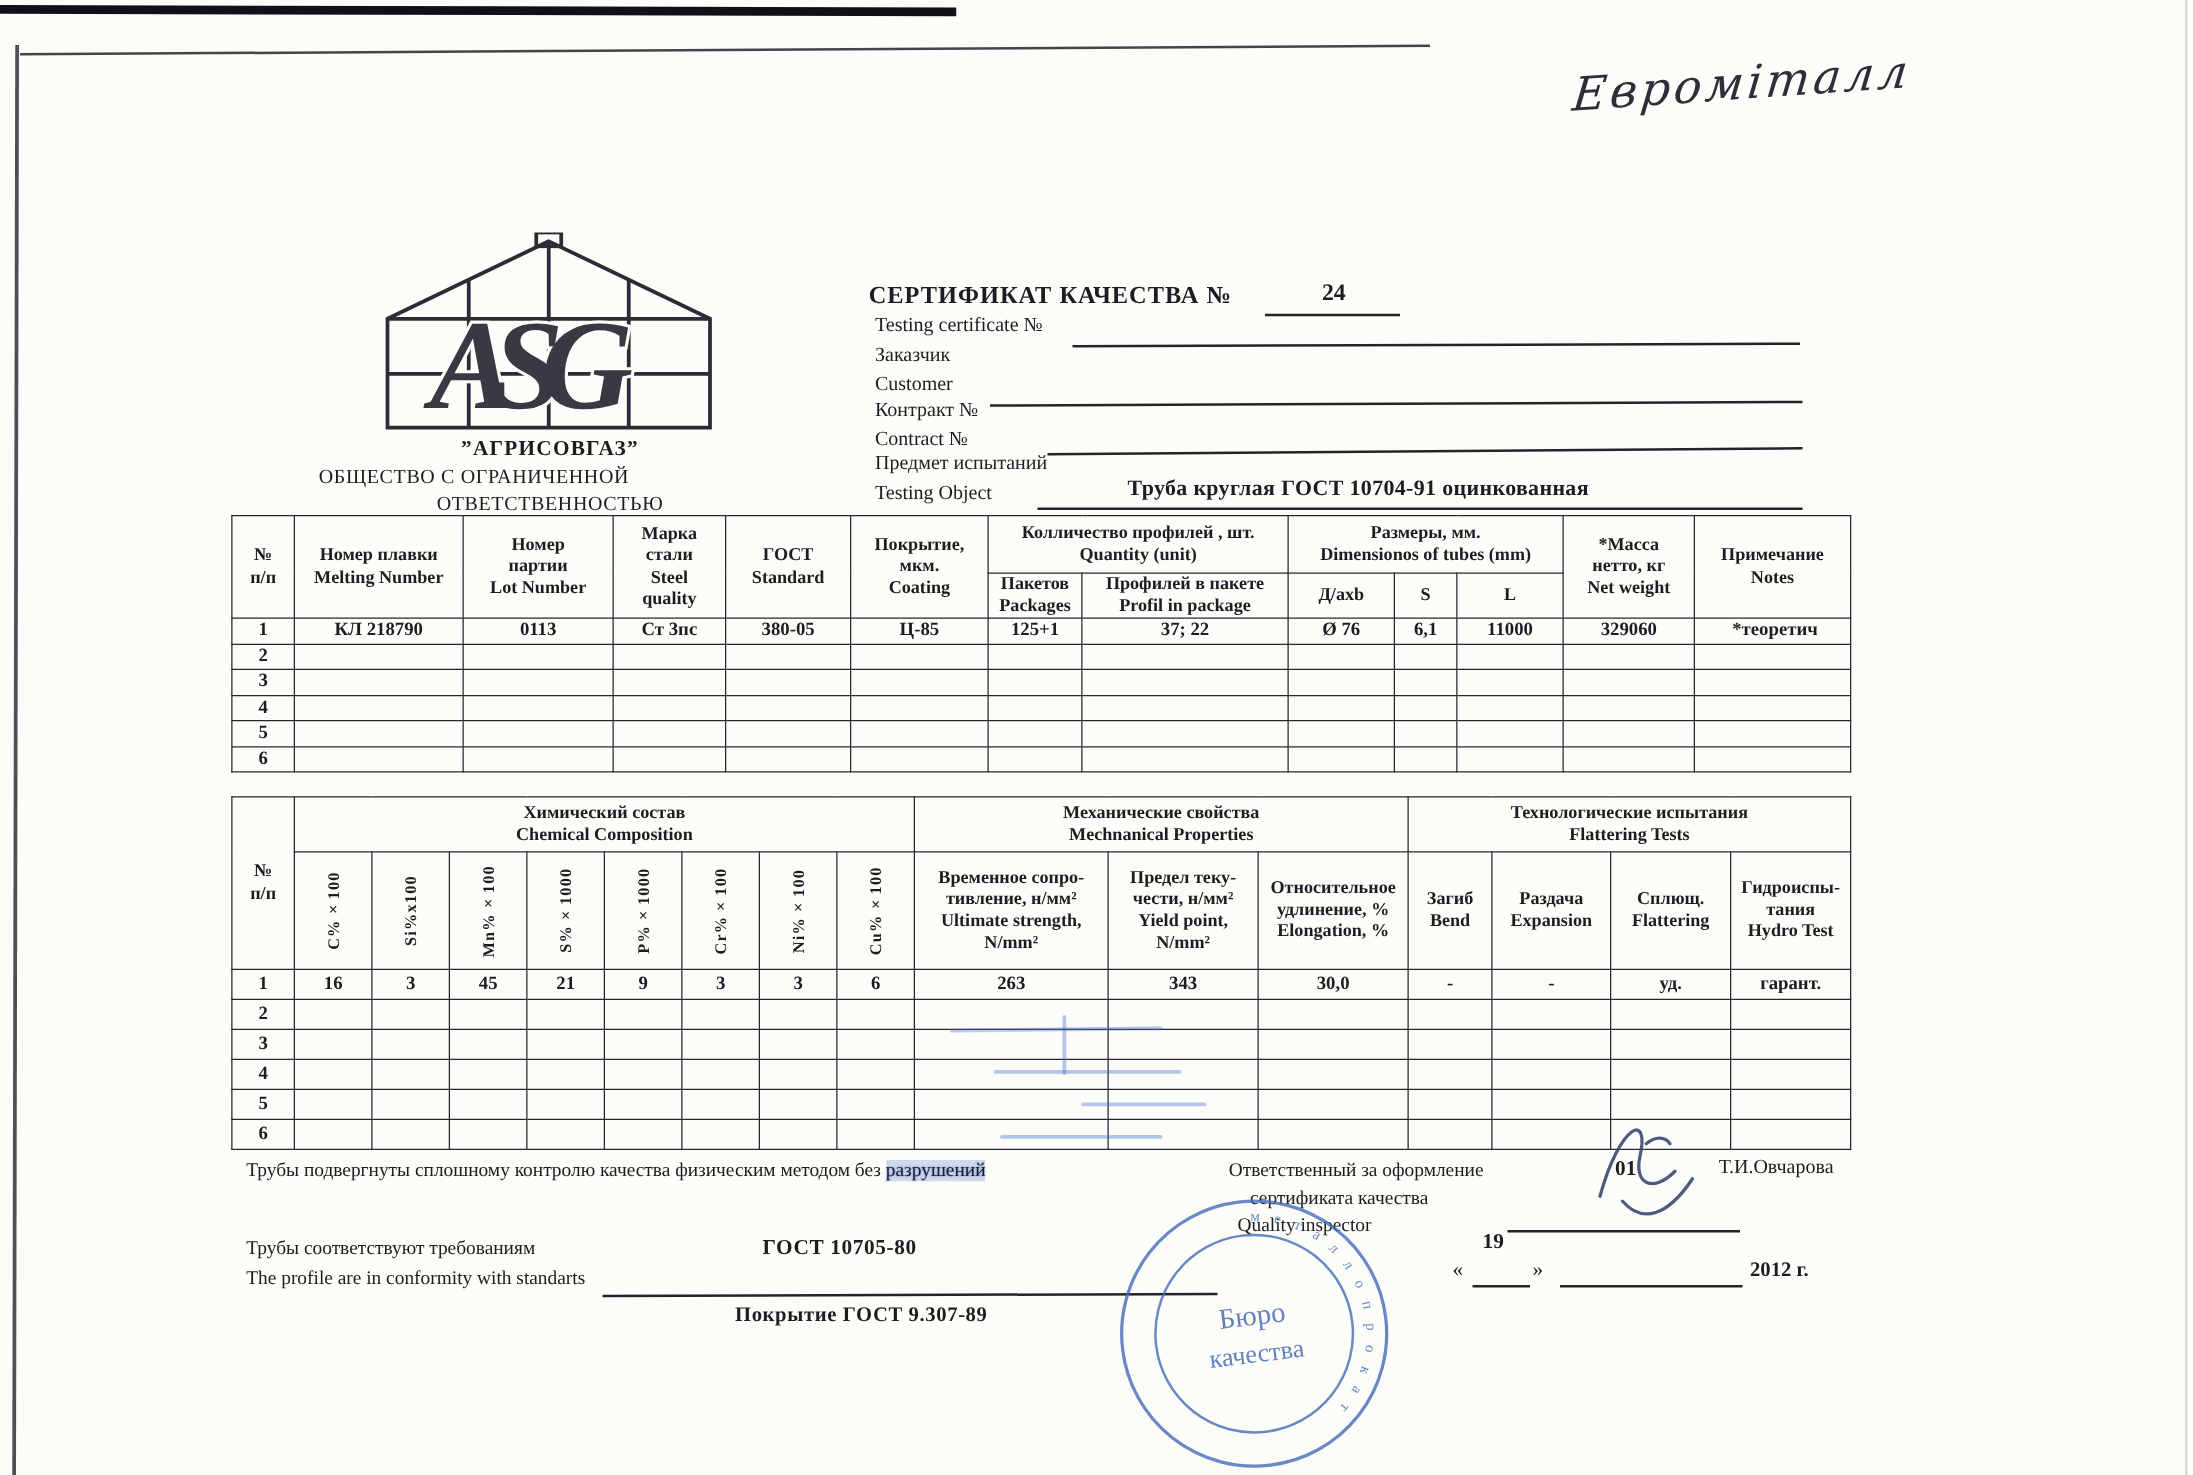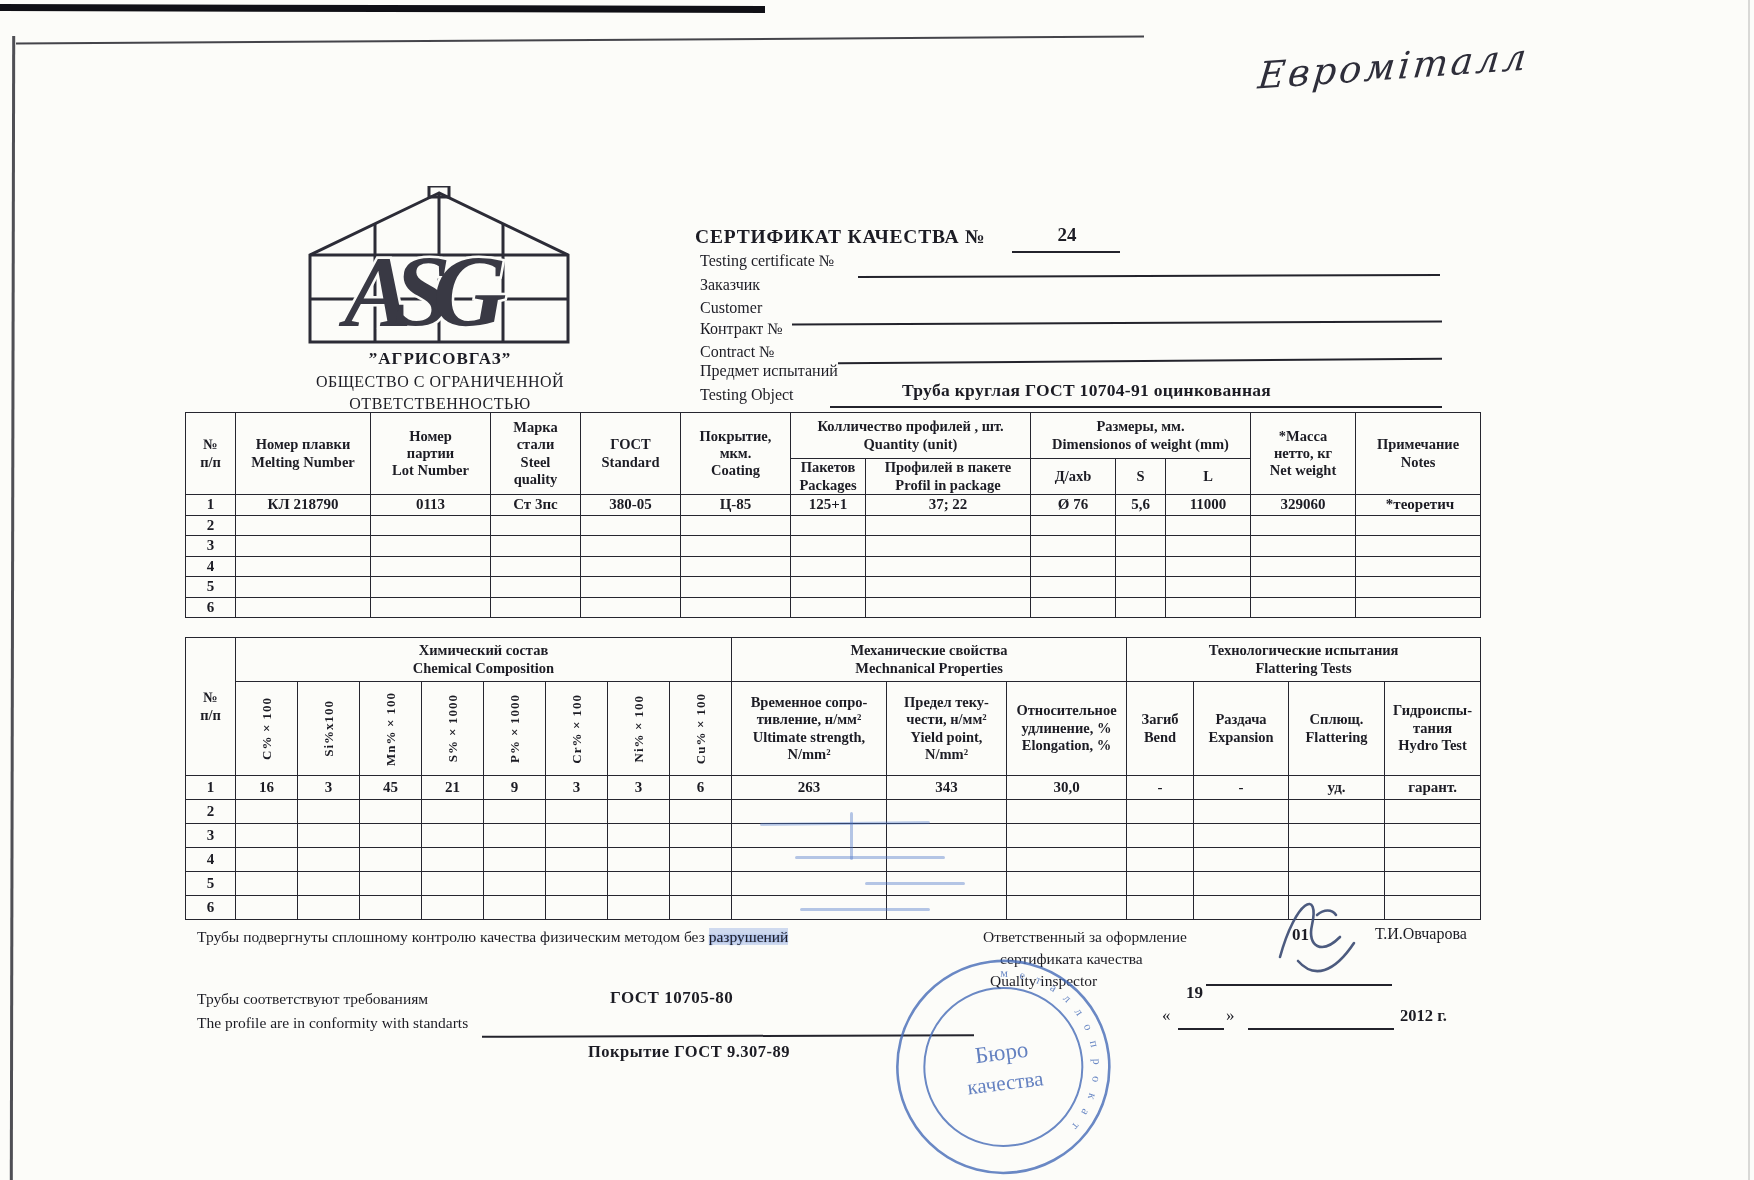--- a/index.html
+++ b/index.html
@@ -22,21 +22,21 @@
   .handwriting{
     left:1258px;top:44px;width:300px;
     font-family:"DejaVu Serif",serif;font-style:italic;
     font-size:37px;color:#2e2e3a;letter-spacing:3px;
     transform:rotate(-4deg) skewX(-10deg);
   }
 
   
   .logo-wrap{left:298px;top:186px;width:282px;height:162px;}
   .company-name{left:270px;top:349px;width:340px;text-align:center;font-weight:bold;font-size:17px;letter-spacing:1px;}
-  .company-llc{left:255px;top:373px;width:370px;text-align:center;font-size:16px;letter-spacing:.5px;}
+  .company-llc{left:255px;top:373px;width:370px;font-size:16px;letter-spacing:.5px;}
   .company-llc2{left:255px;top:395px;width:370px;text-align:center;font-size:16px;letter-spacing:.5px;}
 
   
   .cert-title{left:695px;top:226px;font-size:19.5px;font-weight:bold;letter-spacing:.8px;}
   .cert-number{left:1032px;top:224px;width:70px;text-align:center;font-size:19px;font-weight:bold;}
   .cert-line{font-size:16px;}
   .u{position:absolute;height:2px;background:#23232c;}
 
   .subject-value{left:902px;top:380px;font-size:17.5px;font-weight:bold;letter-spacing:.3px;}
 
@@ -156,21 +156,21 @@
 Steel
 quality</th>
       <th rowspan="2" class="pre">ГОСТ
 Standard</th>
       <th rowspan="2" class="pre">Покрытие,
 мкм.
 Coating</th>
       <th colspan="2" class="pre">Колличество профилей , шт.
 Quantity   (unit)</th>
       <th colspan="3" class="pre">Размеры,  мм.
-Dimensionos of weight (mm)</th>
+Dimensionos of tubes (mm)</th>
       <th rowspan="2" class="pre">*Масса
 нетто, кг
 Net weight</th>
       <th rowspan="2" class="pre">Примечание
 Notes</th>
     </tr>
     <tr class="h2">
       <th class="pre">Пакетов
 Packages</th>
       <th class="pre">Профилей в пакете
@@ -182,21 +182,21 @@
     <tr class="data">
       <td>1</td>
       <td>КЛ 218790</td>
       <td>0113</td>
       <td>Ст 3пс</td>
       <td>380-05</td>
       <td>Ц-85</td>
       <td>125+1</td>
       <td>37; 22</td>
       <td>Ø 76</td>
-      <td>5,6</td>
+      <td>6,1</td>
       <td>11000</td>
       <td>329060</td>
       <td class="cell-left">*теоретич</td>
     </tr>
     <tr class="data">
           <td>2</td>
           <td></td>
           <td></td>
           <td></td>
           <td></td>

